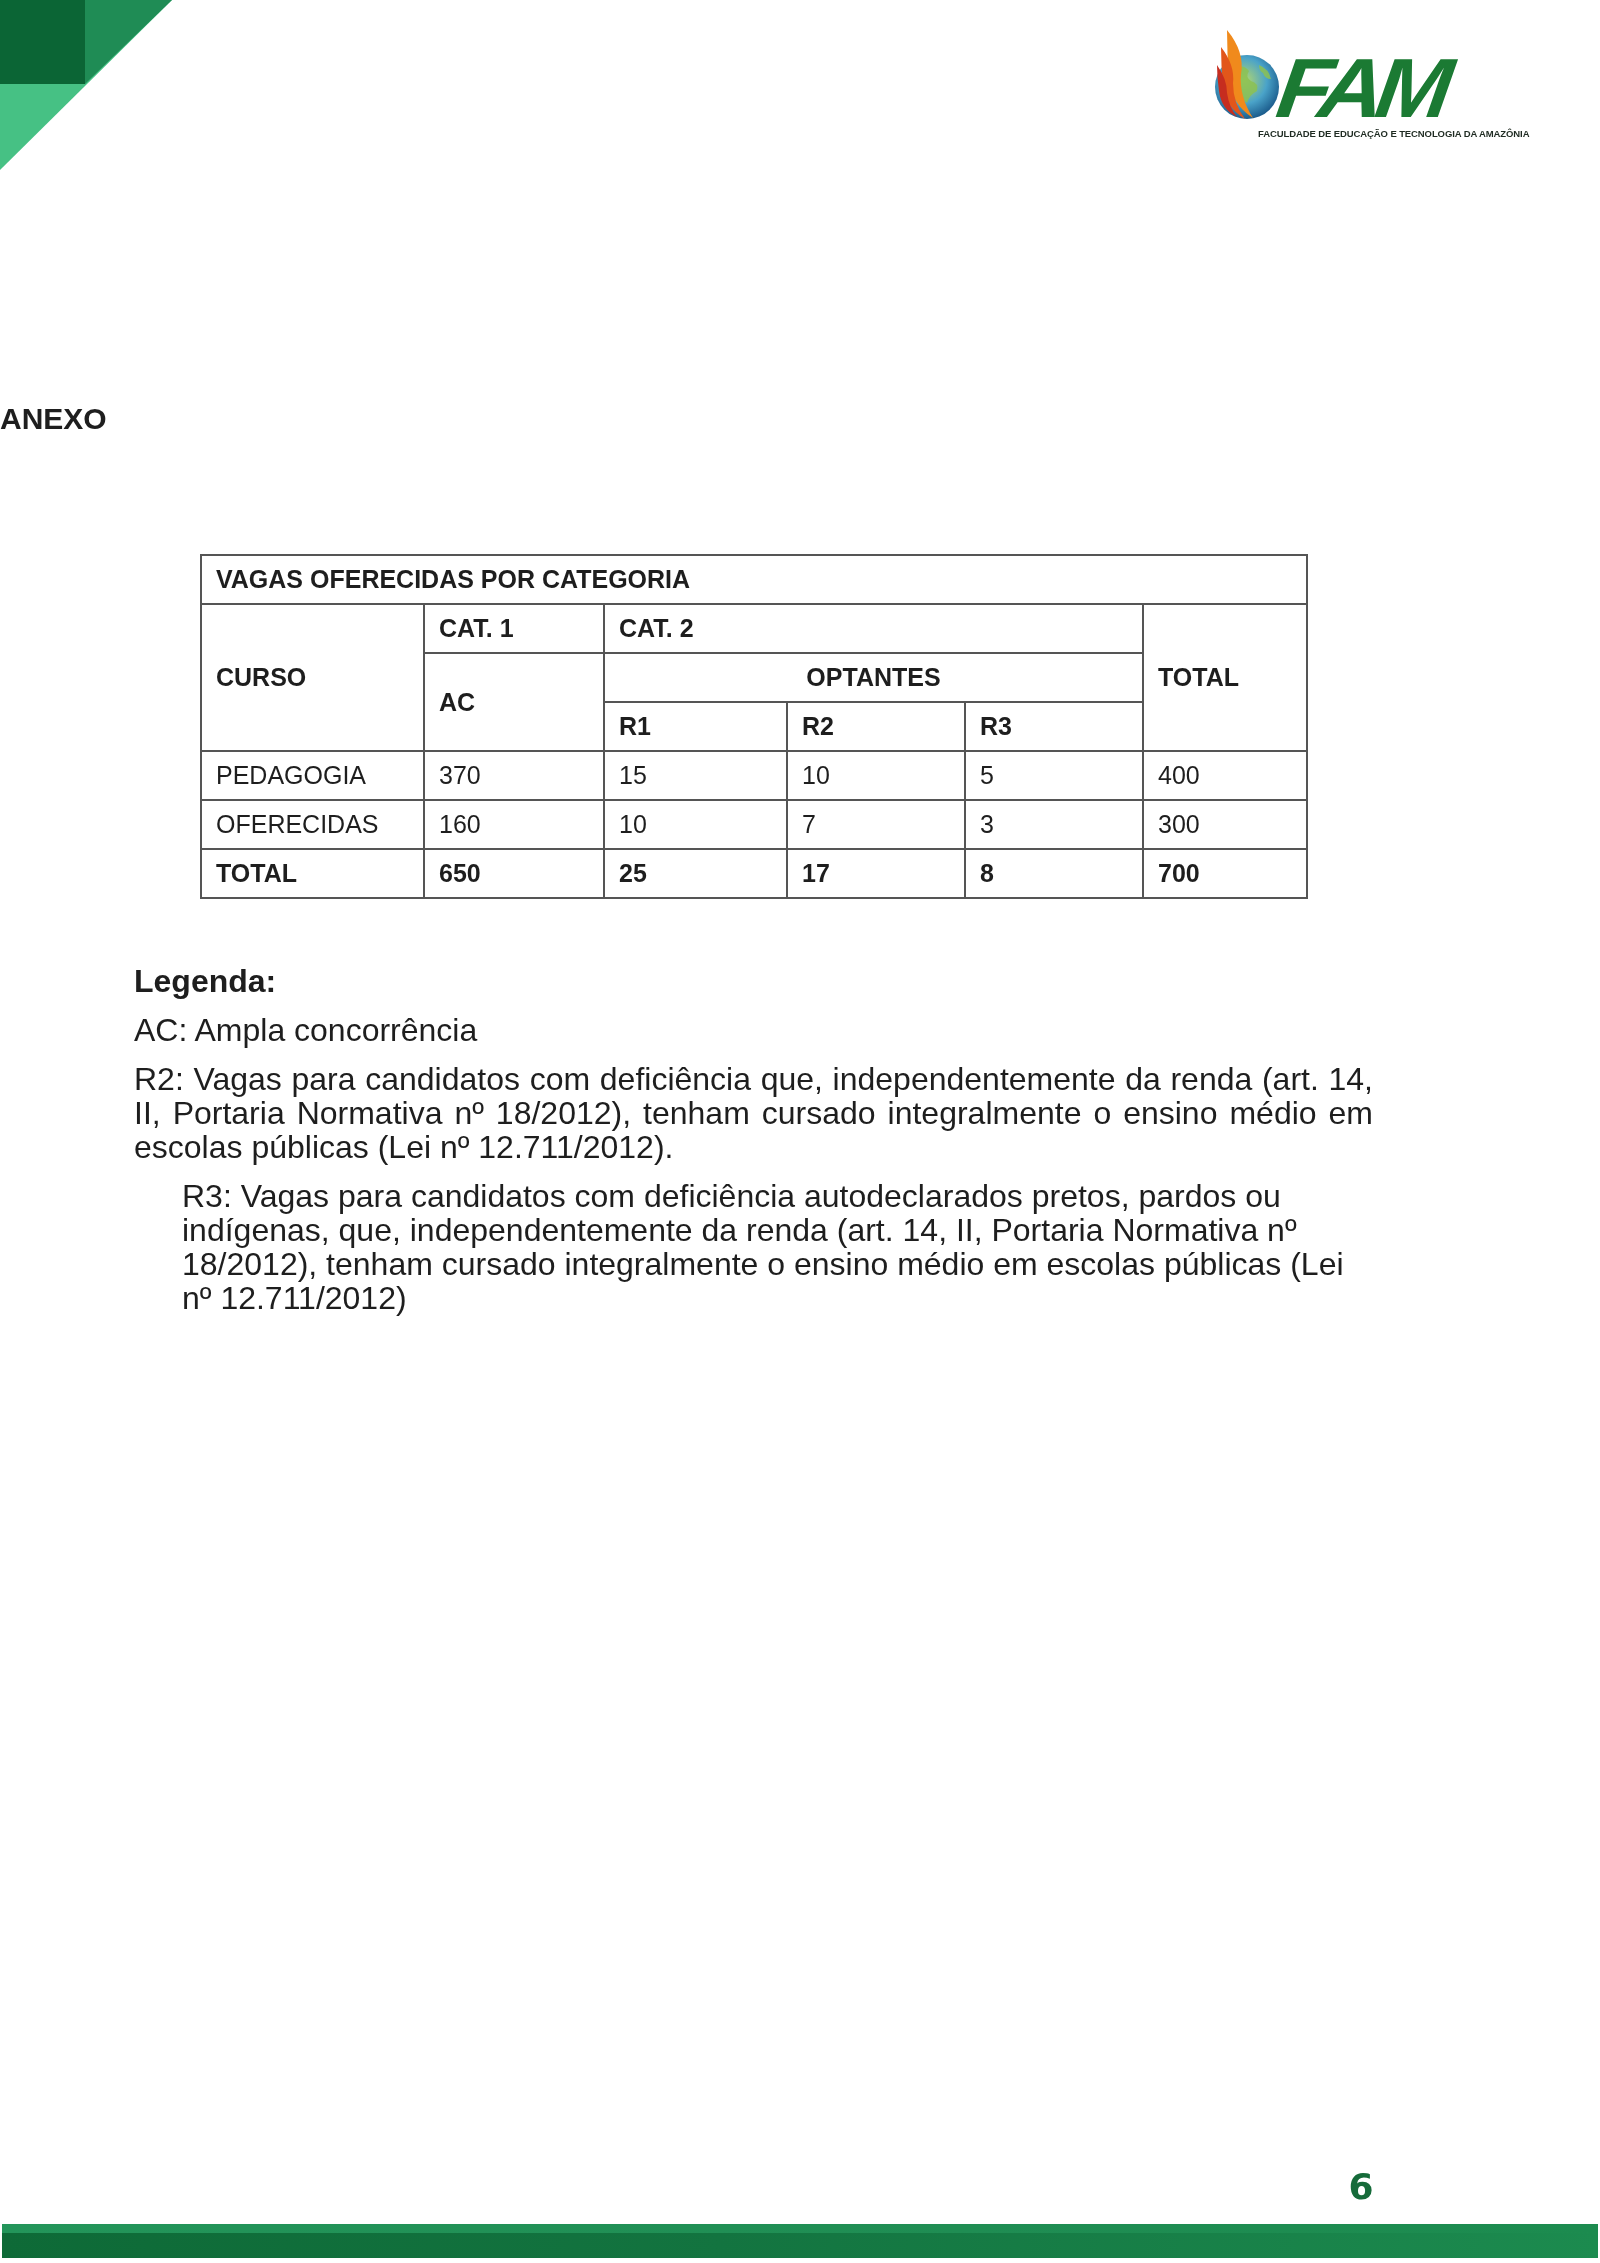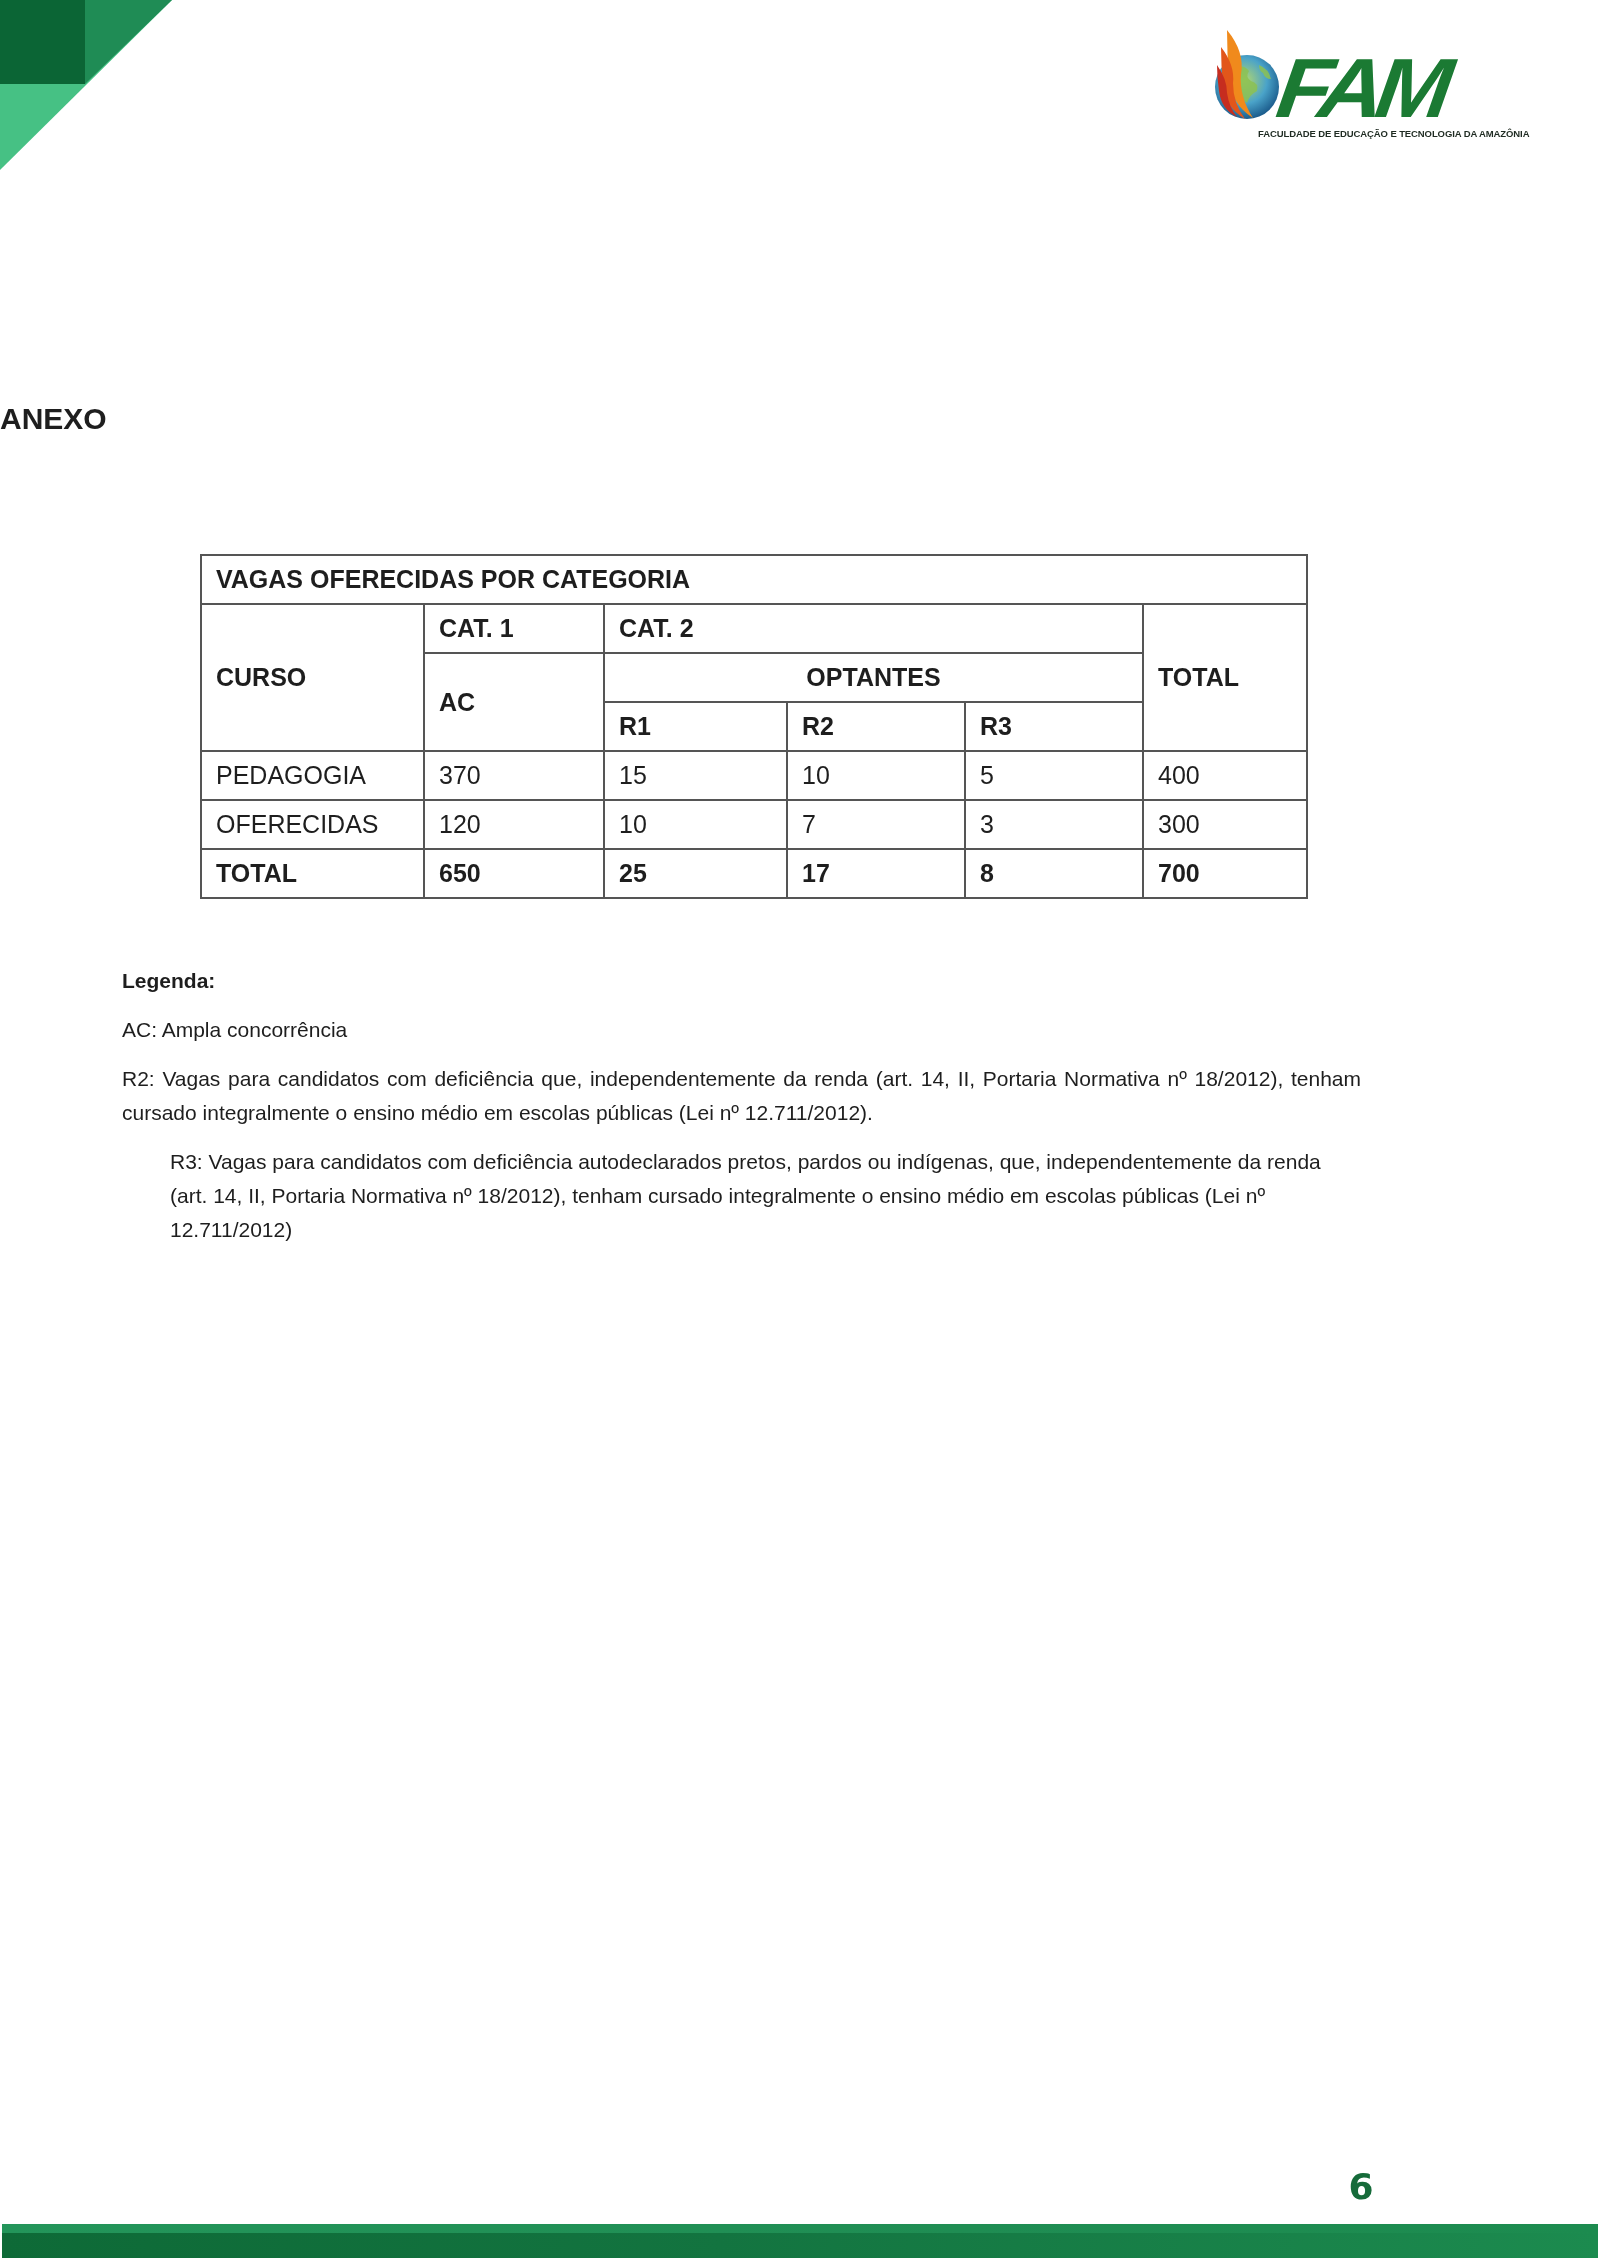--- a/index.html
+++ b/index.html
@@ -34,22 +34,22 @@
     font-size: 25px; color: #1e1e1e;
   }
   table.vagas td {
     border: 2px solid #555555; height: 47px; padding: 0 0 0 14px;
     vertical-align: middle; white-space: nowrap;
   }
   table.vagas td.b { font-weight: bold; }
   table.vagas td.center { text-align: center; padding-left: 0; margin-left: 29px; }
   
   .legend {
-    position: absolute; left: 122px; top: 964px; width: 1239px;
-    font-size: 21px; line-height: 34px; color: #1e1e1e;
+    position: absolute; left: 134px; top: 964px; width: 1239px;
+    font-size: 32px; line-height: 34px; color: #1e1e1e;
   }
   .legend p { margin: 0 0 15px 0; text-align: justify; }
   .legend .leg-title { font-weight: bold; }
   
   .page-num {
     position: absolute; left: 1346px; top: 2166px; width: 30px; text-align: center;
     font-family: "DejaVu Sans", sans-serif; font-weight: bold; font-size: 36px; color: #166b3a;
   }
   .footer-bar {
     position: absolute; left: 2px; top: 2224px; width: 1596px; height: 34px;
@@ -122,21 +122,21 @@
   <tr>
     <td>PEDAGOGIA</td>
     <td>370</td>
     <td>15</td>
     <td>10</td>
     <td>5</td>
     <td>400</td>
   </tr>
   <tr>
     <td>OFERECIDAS</td>
-    <td>120</td>
+    <td>160</td>
     <td>10</td>
     <td>7</td>
     <td>3</td>
     <td>300</td>
   </tr>
   <tr>
     <td class="b">TOTAL</td>
     <td class="b">650</td>
     <td class="b">25</td>
     <td class="b">17</td>

